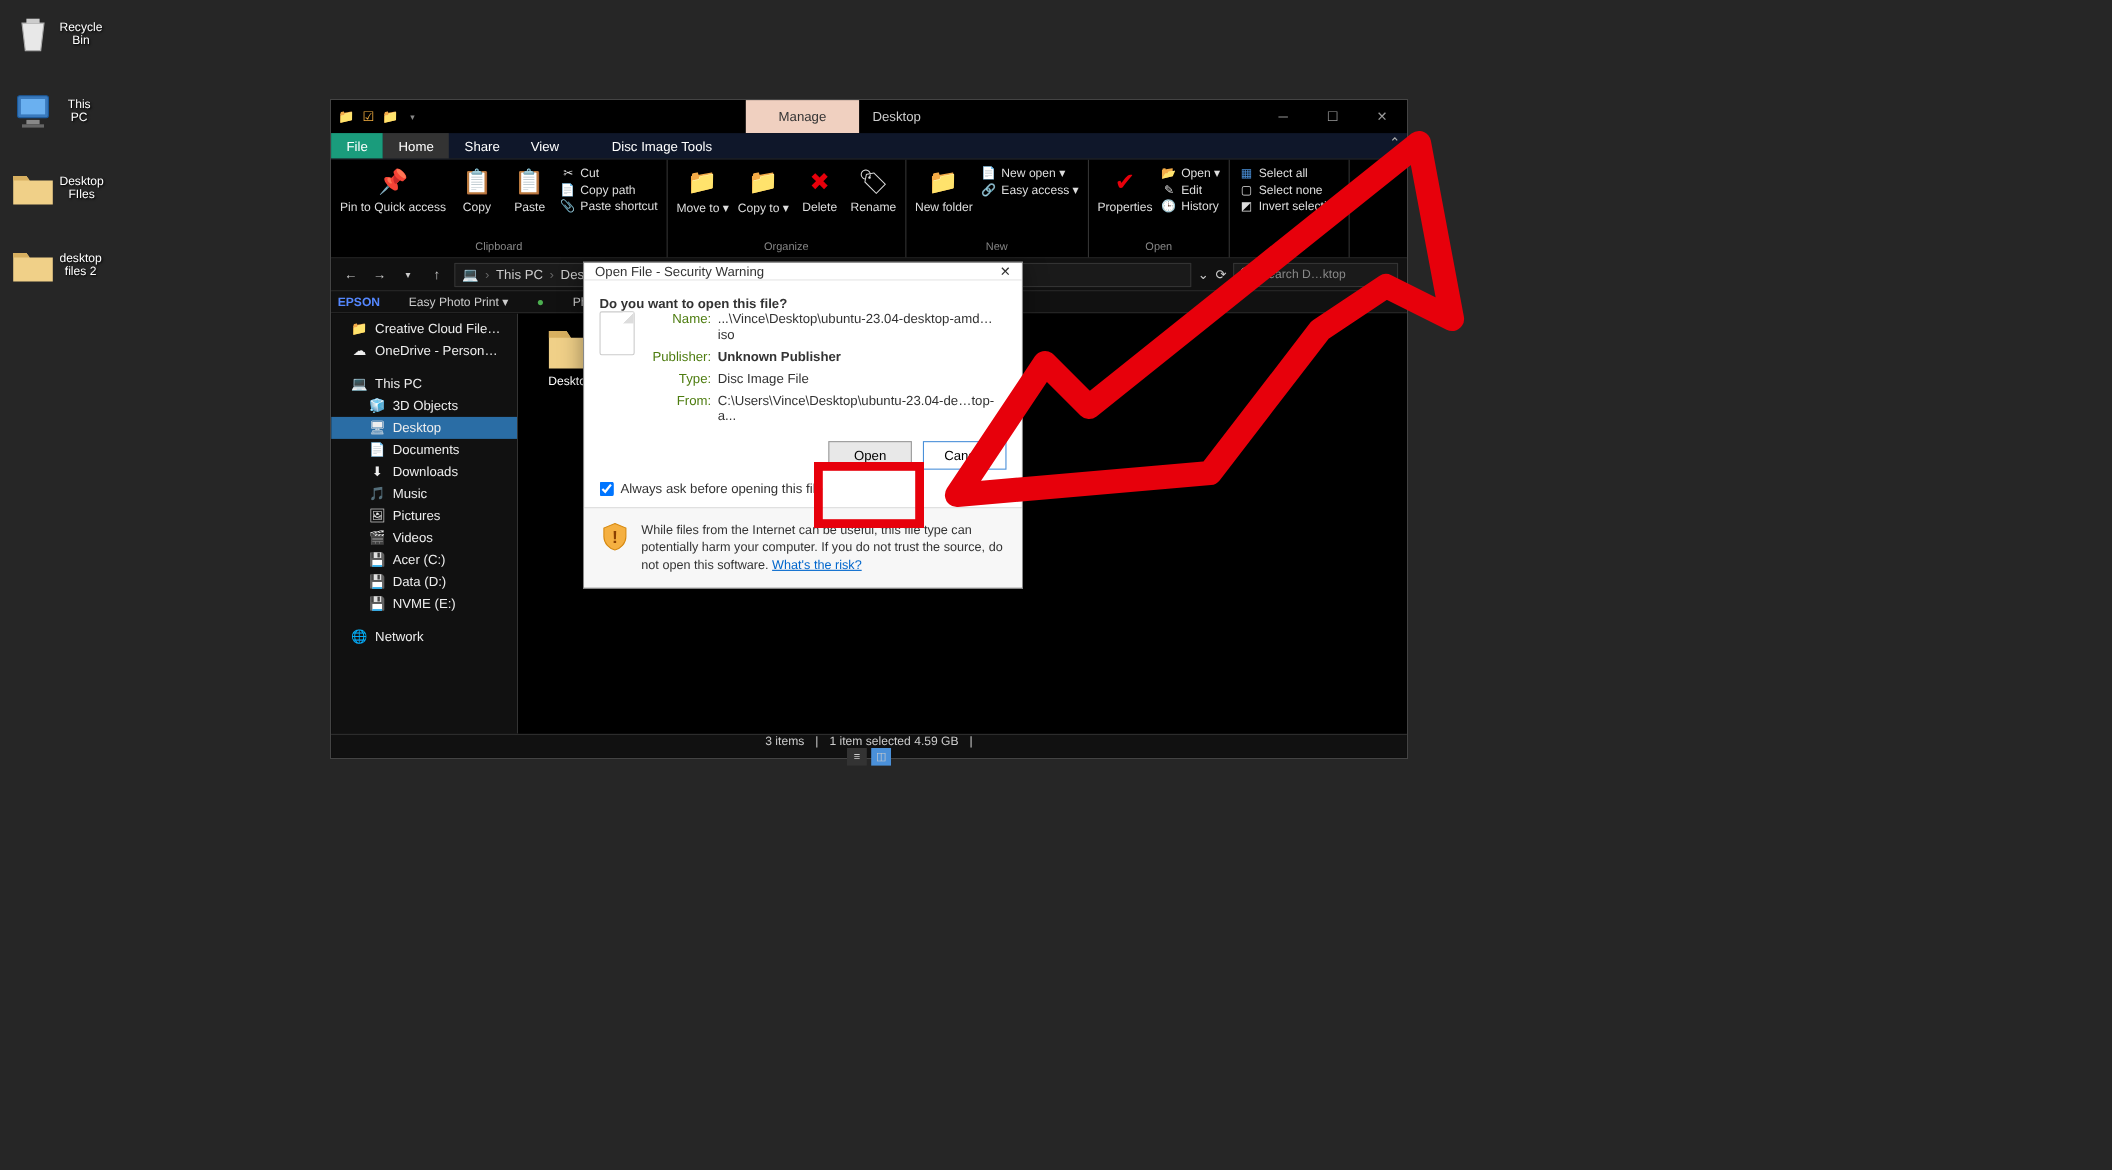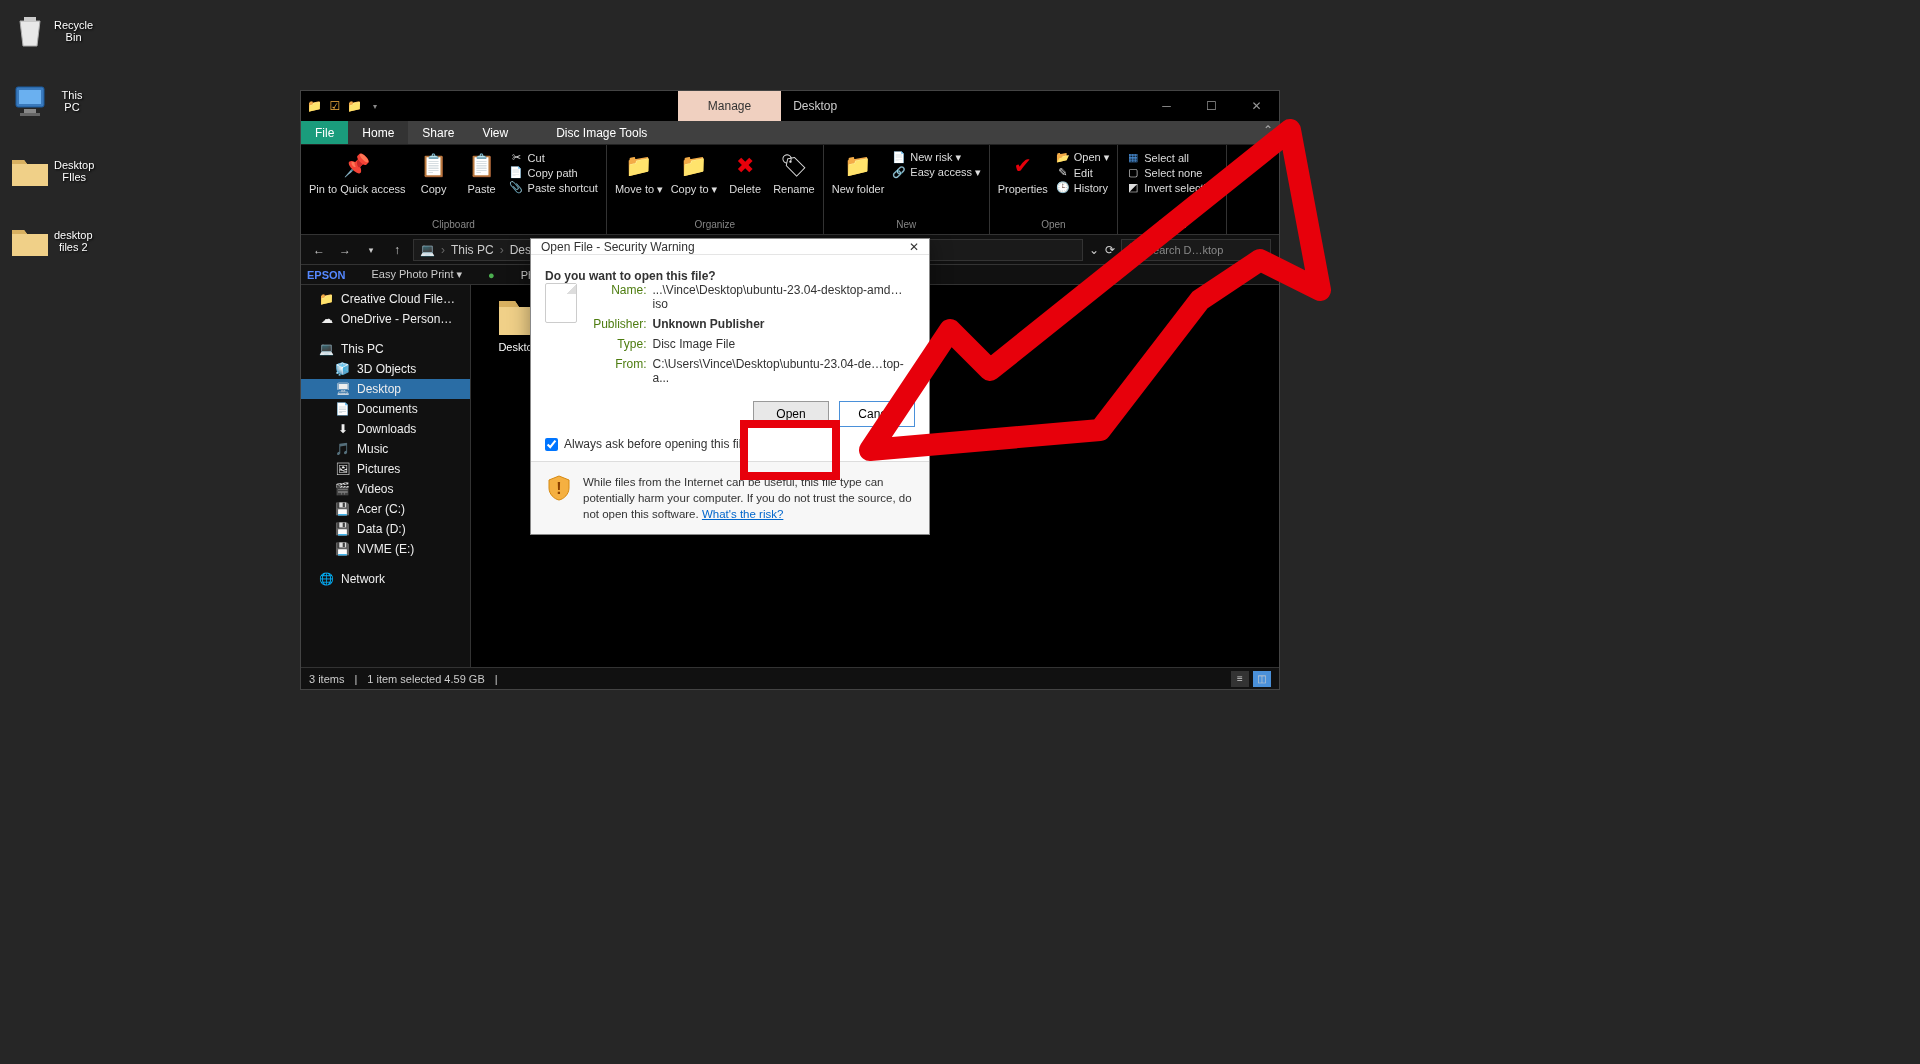--- a/index.html
+++ b/index.html
@@ -16,21 +16,21 @@
 
 .titlebar { height: 30px; background: #000; display: flex; align-items: center; justify-content: space-between; }
 .titlebar-left { display: flex; align-items: center; gap: 4px; padding-left: 6px; }
 .qat-icon { width: 16px; height: 16px; display: flex; align-items: center; justify-content: center; }
 .titlebar-center { display: flex; align-items: stretch; height: 100%; }
 .manage-tab { background: #f0d0c0; color: #333; padding: 0 30px; display: flex; align-items: center; font-size: 12px; }
 .title-text { color: #ccc; padding: 0 12px; display: flex; align-items: center; font-size: 12px; }
 .window-controls { display: flex; }
 .window-controls div { width: 45px; height: 30px; display: flex; align-items: center; justify-content: center; color: #999; cursor: pointer; }
 
-.ribbon-tabs { height: 24px; background: #404040; display: flex; align-items: stretch; border-bottom: 1px solid #222; position: relative; }
+.ribbon-tabs { height: 24px; background: #0f172a; display: flex; align-items: stretch; border-bottom: 1px solid #222; position: relative; }
 .ribbon-tab { padding: 0 14px; display: flex; align-items: center; color: #fff; font-size: 12px; cursor: pointer; }
 .ribbon-tab.file { background: #1a9c7c; }
 .ribbon-tab.home { background: #333; }
 .ribbon-tab.disc { margin-left: 20px; }
 .collapse-ribbon { position: absolute; right: 6px; top: 2px; color: #aaa; cursor: pointer; }
 
 .ribbon-content { height: 90px; background: #000; display: flex; border-bottom: 1px solid #333; }
 .ribbon-group { border-right: 1px solid #333; padding: 2px 8px; display: flex; flex-direction: column; justify-content: space-between; }
 .ribbon-group-label { font-size: 10px; color: #888; text-align: center; padding-bottom: 2px; }
 .ribbon-group-items { display: flex; gap: 8px; flex: 1; align-items: flex-start; padding-top: 4px; }
@@ -55,21 +55,21 @@
 .side-item { display: flex; align-items: center; gap: 6px; padding: 3px 8px 3px 18px; font-size: 12px; color: #eee; cursor: pointer; white-space: nowrap; }
 .side-item.indent { padding-left: 34px; }
 .side-item.selected { background: #2a6da5; }
 .side-item .sic { width: 16px; display: inline-flex; justify-content: center; font-size: 12px; }
 
 .content-area { flex: 1; background: #000; padding: 10px; position: relative; }
 .file-item { display: flex; flex-direction: column; align-items: center; width: 80px; gap: 4px; cursor: pointer; }
 .file-item .folder-svg { width: 48px; height: 42px; }
 .file-item span { font-size: 11px; color: #fff; text-align: center; }
 
-.statusbar { height: 22px; background: #111; border-top: 1px solid #333; display: flex; align-items: center; justify-content: space-between; padding: 0 8px; font-size: 11px; color: #ccc; }
+.statusbar { height: 22px; background: #111; border-top: 1px solid #333; display: flex; align-items: center; justify-content: space-between; padding: 0 8px; font-size: 11px; color: #ccc; flex-direction: column; }
 .statusbar-left { display: flex; gap: 10px; }
 .statusbar-right { display: flex; gap: 4px; }
 .view-toggle { width: 18px; height: 16px; background: #333; cursor: pointer; display:flex; align-items:center; justify-content:center; font-size:10px;}
 
 
 .security-dialog { position: absolute; left: 530px; top: 238px; width: 400px; background: #fff; color: #333; border: 1px solid #888; box-shadow: 0 4px 20px rgba(0,0,0,0.4); font-size: 12px; }
 .sd-title { height: 16px; display: flex; align-items: center; padding: 0 10px; font-size: 12px; border-bottom: 1px solid #e5e5e5; justify-content: space-between; }
 .sd-body { padding: 14px 14px 10px 14px; }
 .sd-question { font-weight: bold; }
 .sd-info { display: flex; gap: 10px; }
@@ -226,21 +226,21 @@
 
     <div class="ribbon-group">
       <div class="ribbon-group-items">
         <div class="rib-btn">
             <div class="ri">📁</div>
             <span>New folder</span>
           </div>
         <div class="rib-small-list">
           <div class="rib-small">
               <span class="si">📄</span>
-              <span>New risk ▾</span>
+              <span>New open ▾</span>
             </div>
           <div class="rib-small">
               <span class="si">🔗</span>
               <span>Easy access ▾</span>
             </div>
         </div>
       </div>
       <div class="ribbon-group-label">New</div>
     </div>
 

